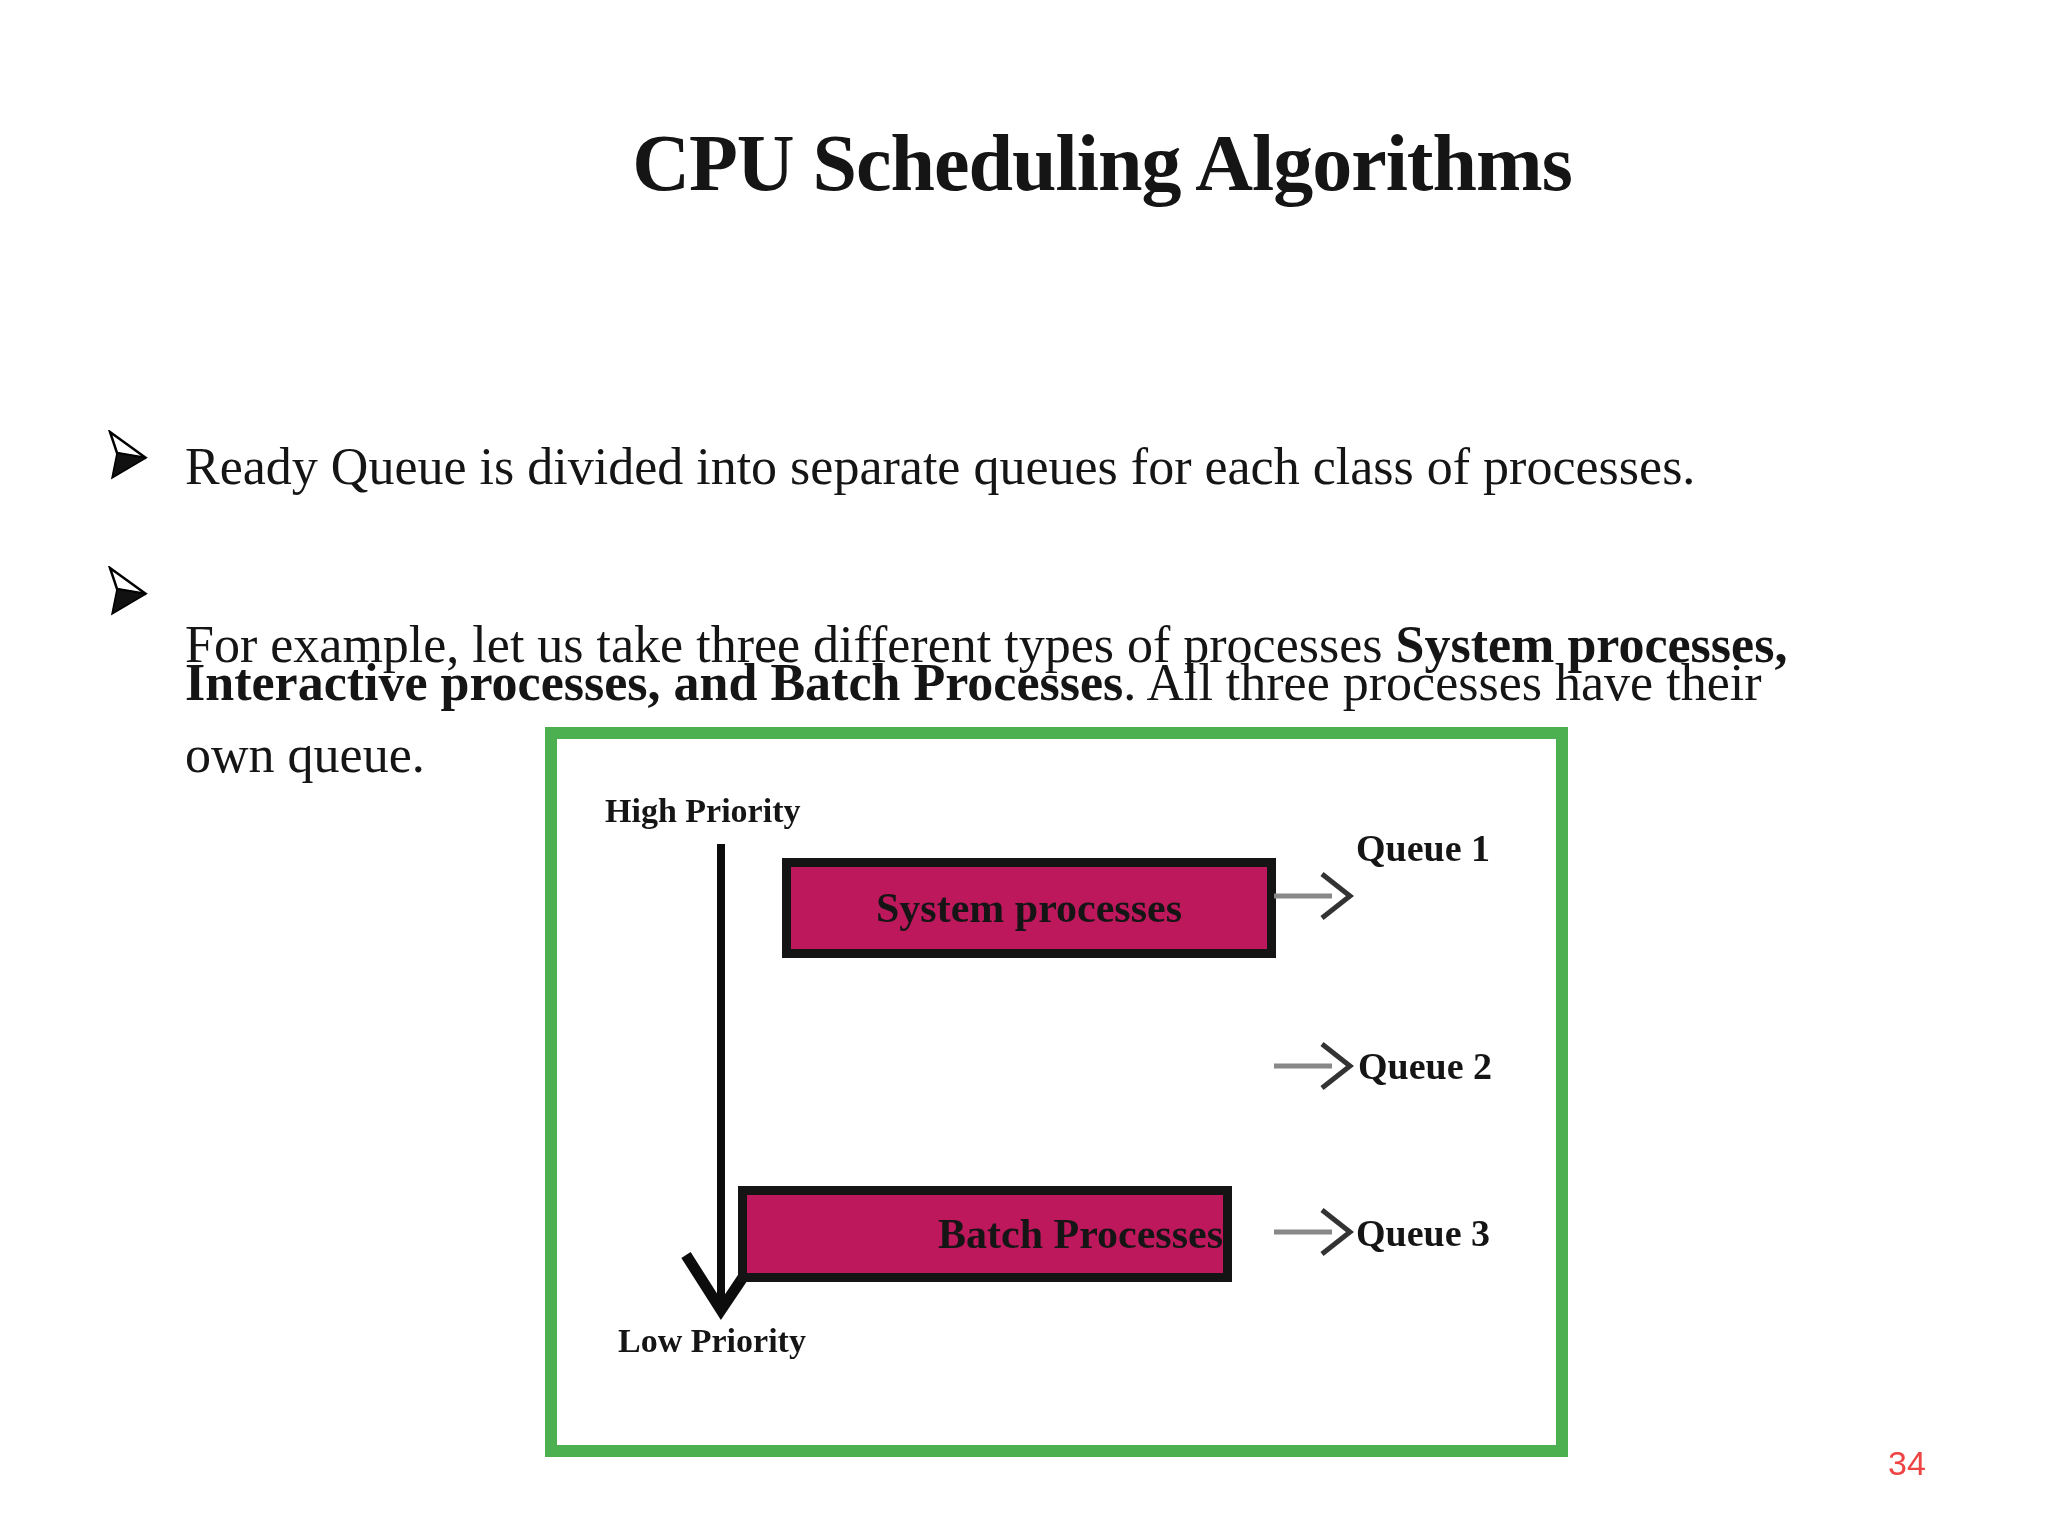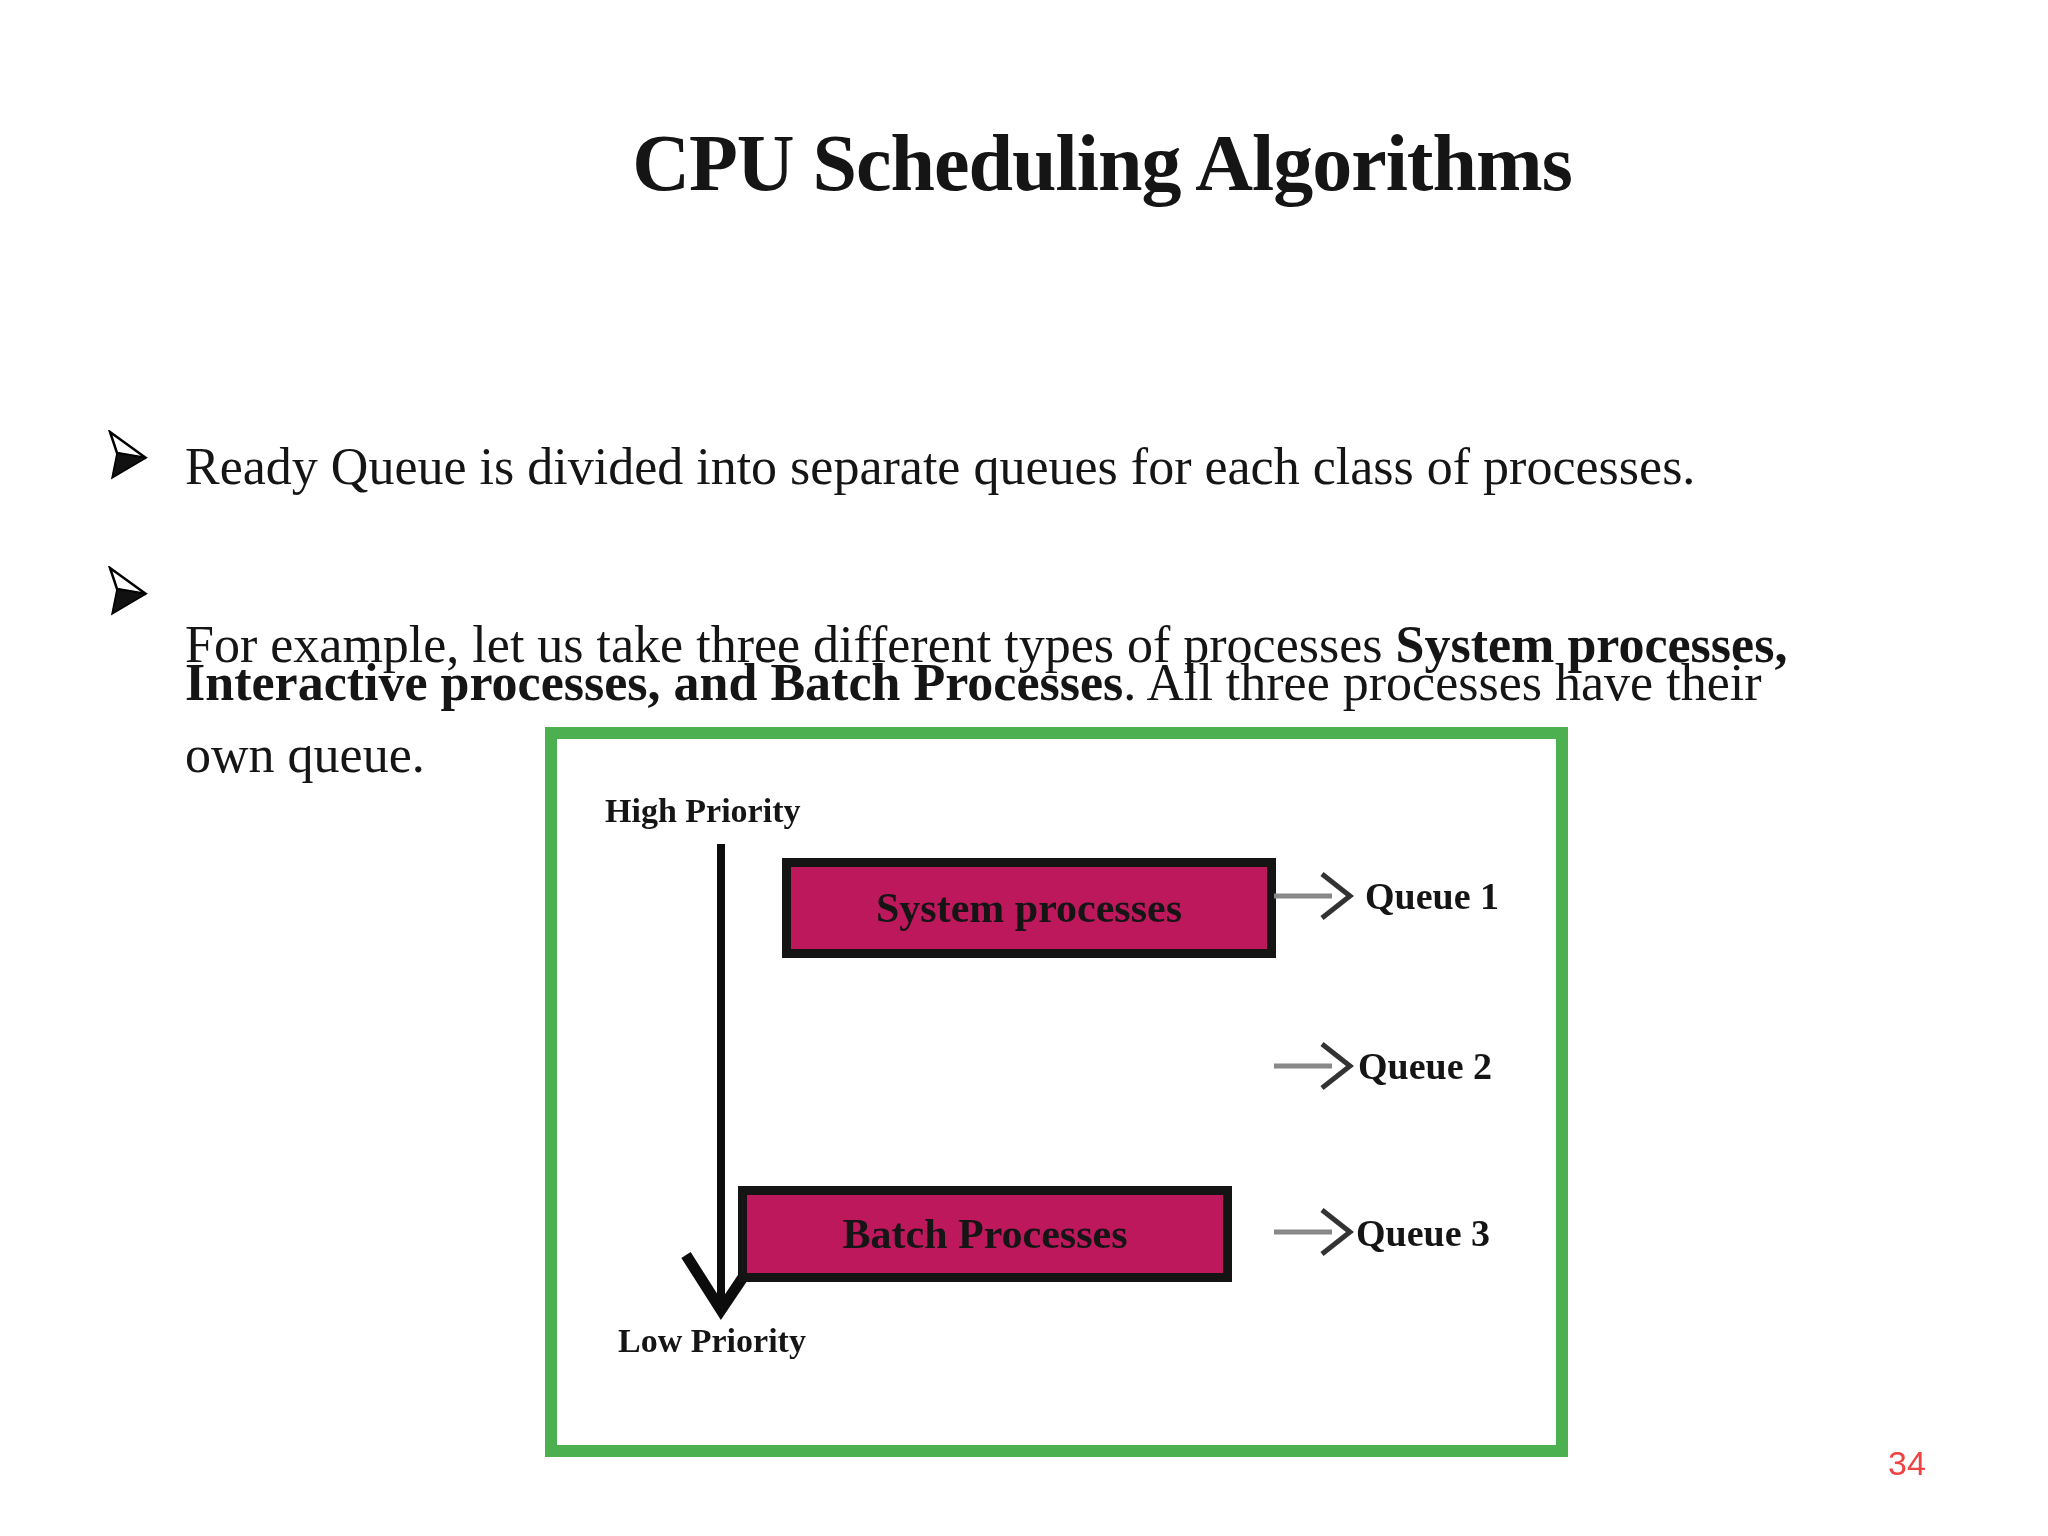--- a/index.html
+++ b/index.html
@@ -46,25 +46,25 @@
   }
   .hp{left:605px;top:792px;}
   .lp{left:618px;top:1322px;}
   .proc-box{
     border:9px solid #141414;background:#be185d;
     display:flex;align-items:center;justify-content:center;
     font-size:42px;font-weight:700;white-space:nowrap;
   }
   .pb1{left:782px;top:858px;width:476px;height:82px;}
   .pb2{left:775px;top:1014px;width:488px;height:92px;}
-  .pb3{left:738px;top:1186px;width:476px;height:78px;}
+  .pb3{left:738px;top:1186px;width:476px;height:78px;justify-content:flex-end;}
   .queue-label{
     font-size:38px;font-weight:700;white-space:nowrap;
   }
-  .q1{left:1356px;top:874px;margin-left:9px;}
+  .q1{left:1356px;top:826px;}
   .q2{left:1358px;top:1044px;}
   .q3{left:1356px;top:1211px;}
   .page-number{
     left:1888px;top:1444px;
     font-family:"Liberation Sans", sans-serif;
     font-size:34px;color:#ef4444;
   }
   svg{display:block;}
 </style>
 </head>

